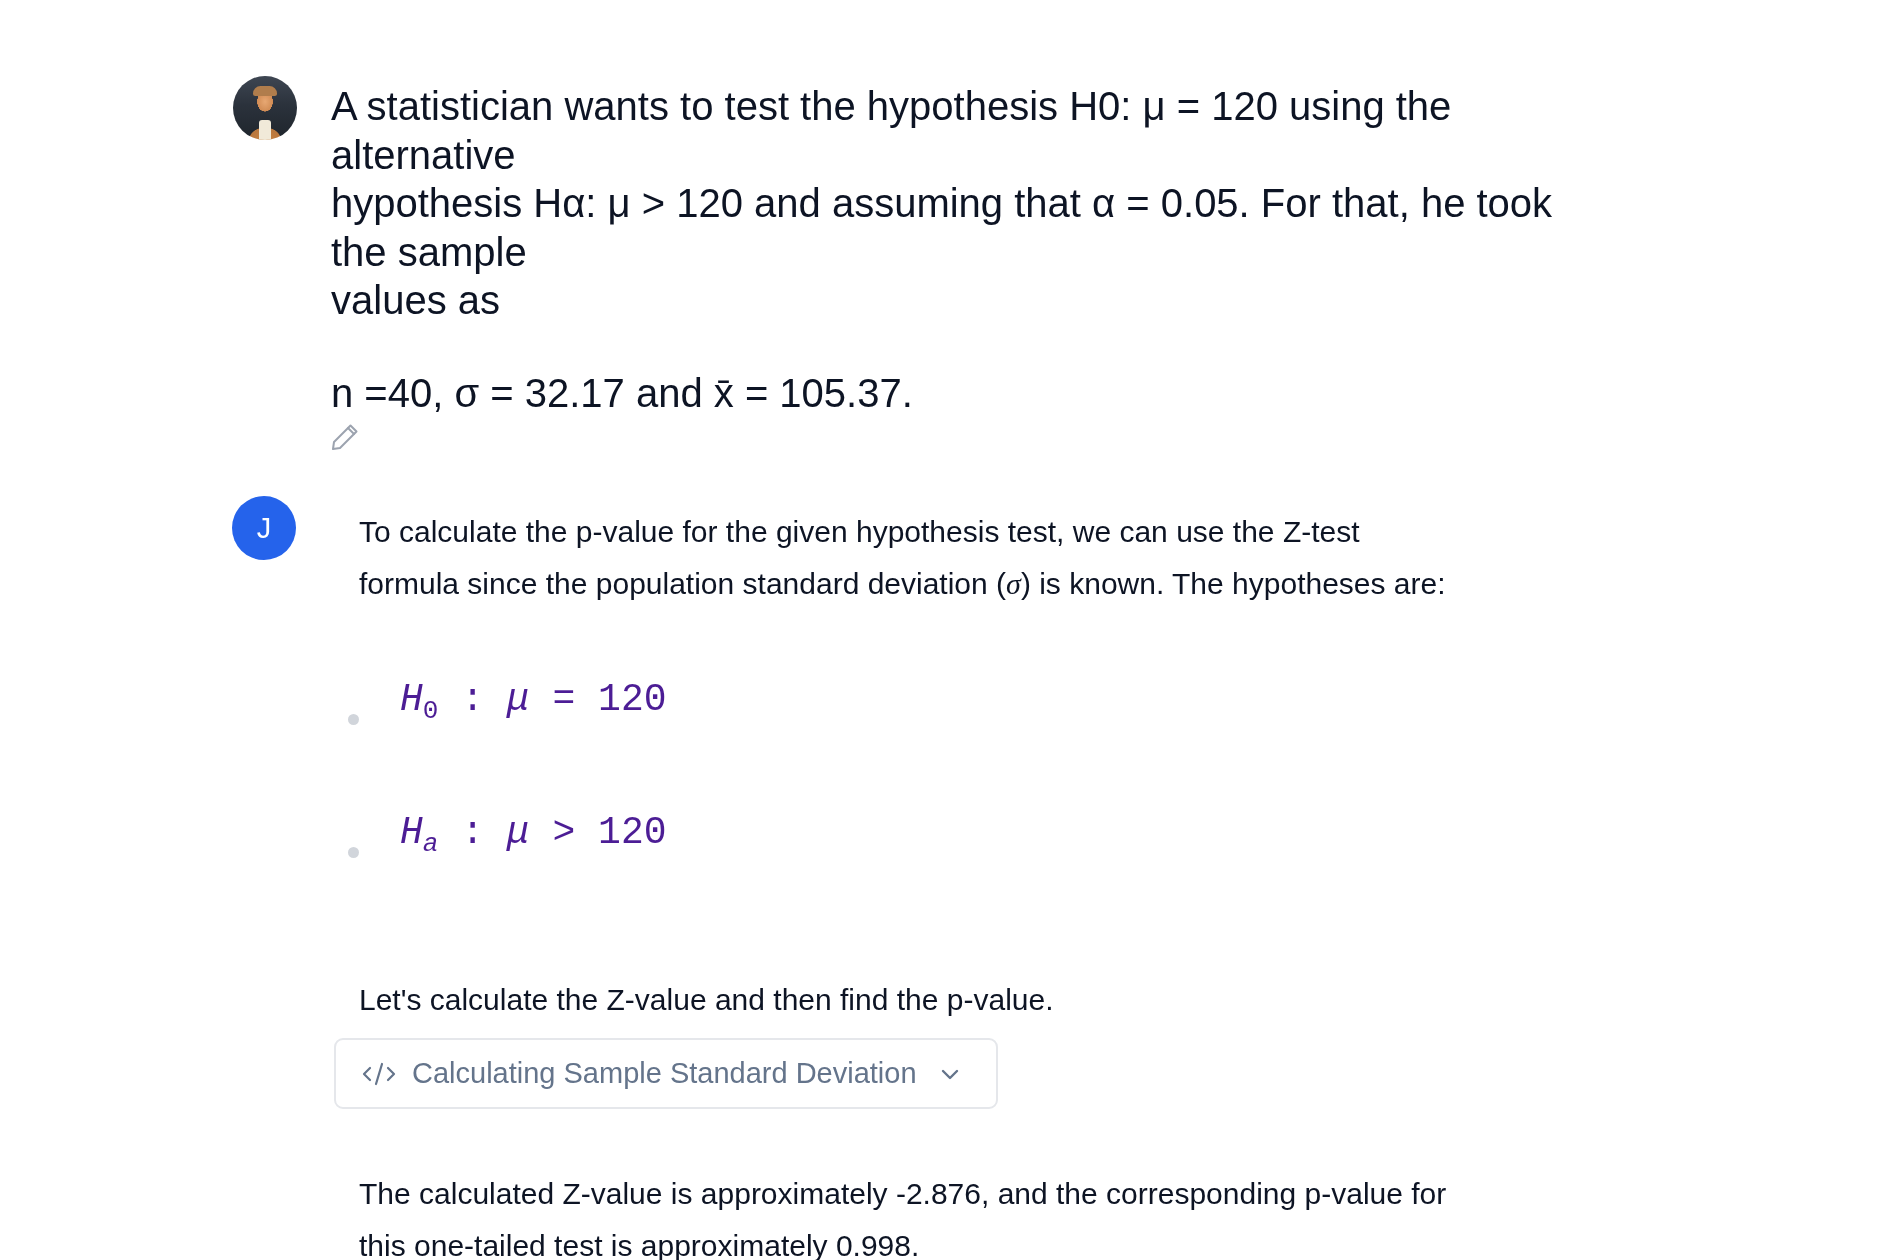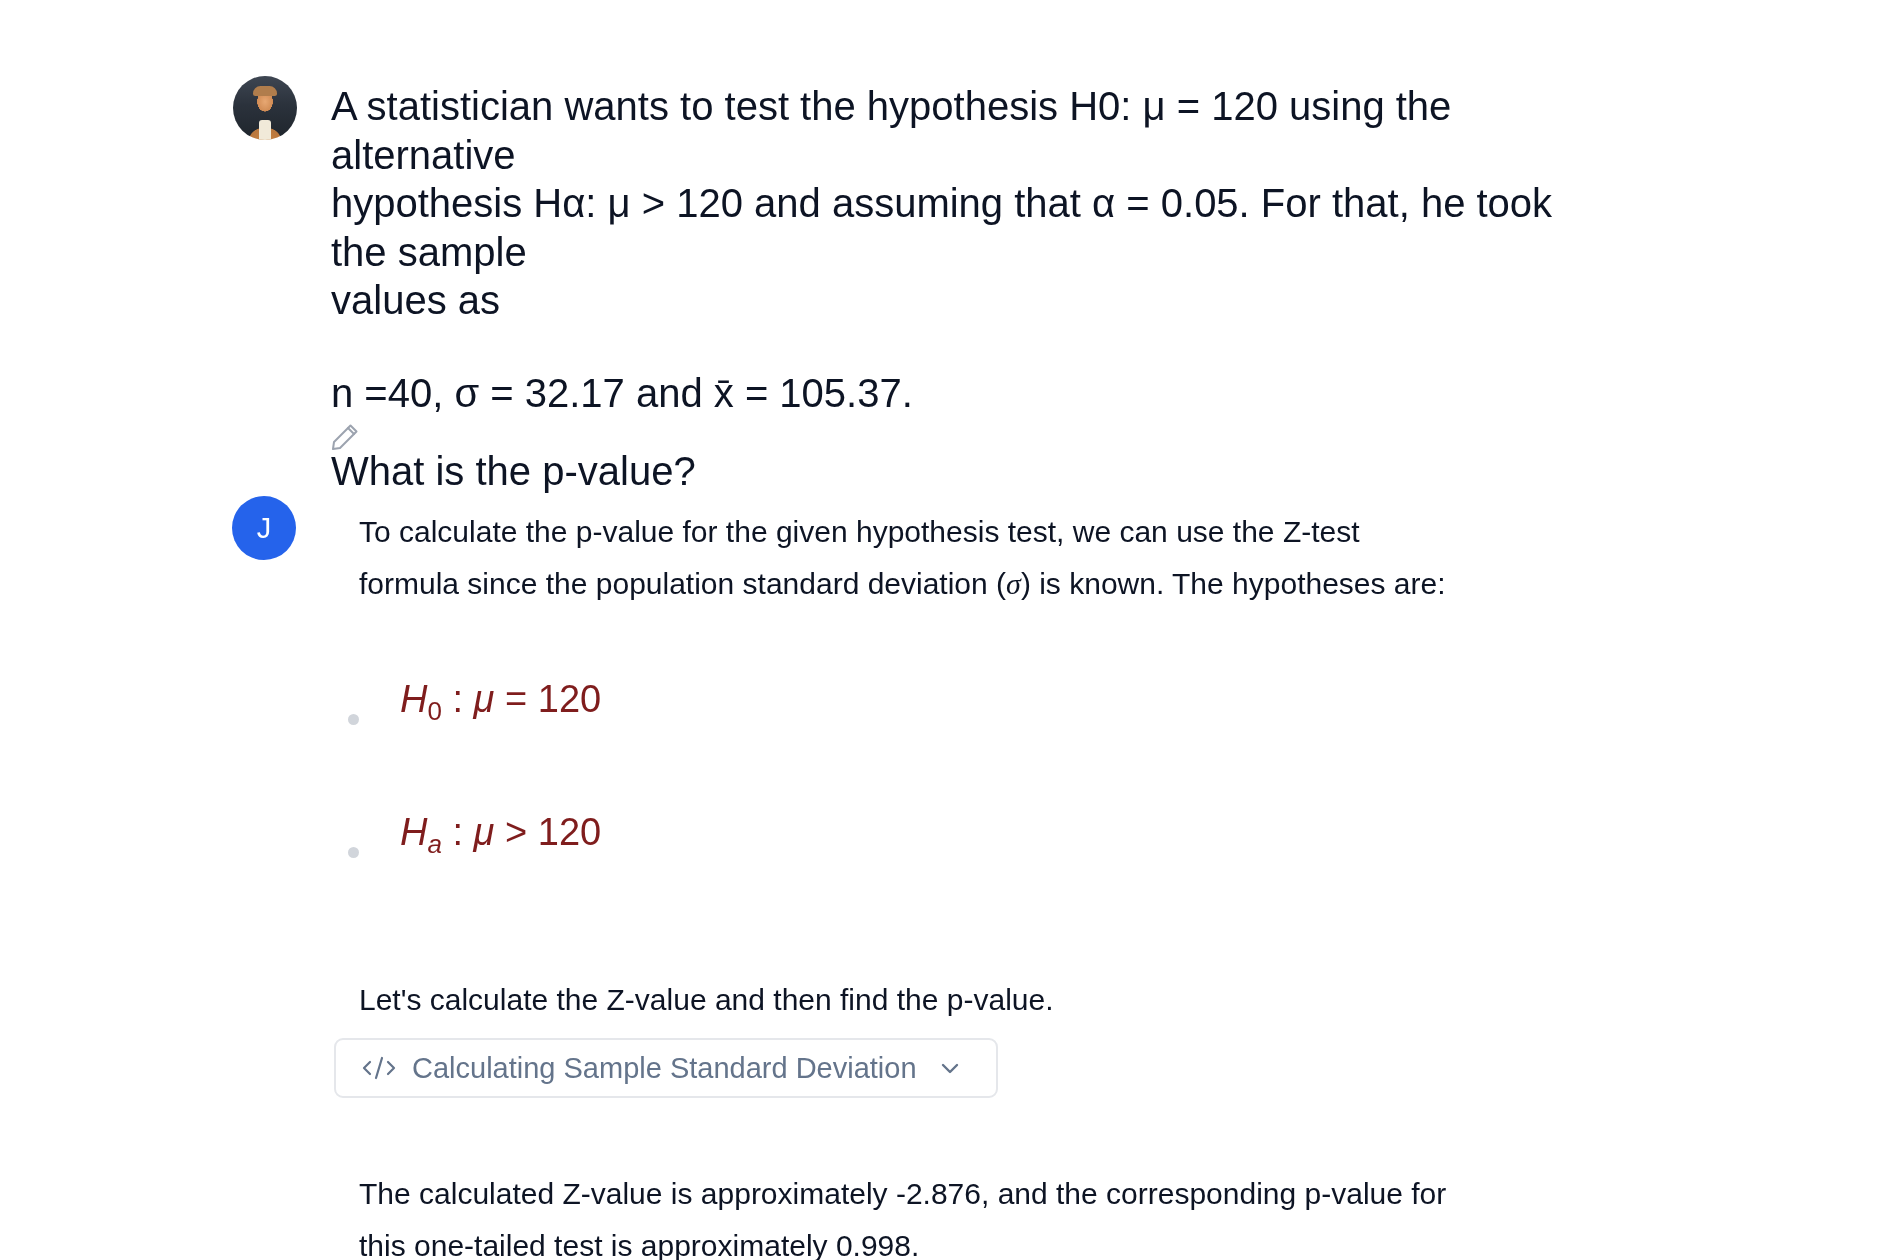--- a/index.html
+++ b/index.html
@@ -17,46 +17,45 @@
   .avatar-photo .hair { position:absolute; left: 20px; top: 10px; width: 24px; height: 10px; background:#b07d4c; border-radius: 12px 12px 4px 4px; }
   .avatar-j { position: absolute; left: 232px; top: 496px; width: 64px; height: 64px; border-radius: 50%;
     background: #2563eb; color: #ffffff; font-size: 29px; display: flex; align-items: center; justify-content: center; }
   .user-text { position: absolute; left: 331px; top: 82px; width: 1240px; font-size: 40px; line-height: 48.5px; }
   .user-text p { margin: 0; }
   .p-gap { height: 48px; }
   .edit-icon { position: absolute; left: 330px; top: 422px; width: 30px; height: 30px; cursor: pointer; }
   .asst-text { position: absolute; left: 335px; width: 1300px; font-size: 30px; line-height: 52px; margin-left: 24px; }
   .bullet-row { position: absolute; left: 348px; height: 60px; display: flex; align-items: center; }
   .bullet-dot { width: 11px; height: 11px; border-radius: 50%; background: #d1d5db; margin-top: 14px; }
-  .math { position: absolute; left: 400px; font-family: Liberation Sans, sans-serif; font-size: 38px; color: #7f1d1d; white-space: nowrap; }
+  .math { position: absolute; left: 400px; font-family: Liberation Mono, monospace; font-size: 38px; color: #4c1d95; white-space: nowrap; }
   .math i { font-style: italic; }
   .math sub { font-size: 26px; vertical-align: -8px; font-style: normal; }
   .math sub.it { font-style: italic; }
-  .tool-box { position: absolute; left: 334px; top: 1038px; width: 664px; height: 60px; box-sizing: border-box;
+  .tool-box { position: absolute; left: 334px; top: 1038px; width: 664px; height: 71px; box-sizing: border-box;
     border: 2px solid #e5e7eb; border-radius: 9px; display: flex; align-items: center; cursor: pointer; }
   .tool-icon { margin-left: 26px; width: 34px; height: 26px; }
   .tool-label { margin-left: 16px; font-size: 29px; color: #64748b; white-space: nowrap; }
   .chevron { margin-left: 22px; width: 22px; height: 22px; }
 </style>
 </head>
 <body>
 
 <div class="msg">
   <div class="avatar-photo">
     <div class="hair"></div>
     <div class="shirt"></div>
   </div>
   <div class="user-text">
     <p>A statistician wants to test the hypothesis H0: μ = 120 using the alternative</p>
     <p>hypothesis Hα: μ &gt; 120 and assuming that α = 0.05. For that, he took the sample</p>
     <p>values as</p>
     <div class="p-gap"></div>
     <p style="margin-top:-4px">n =40, σ = 32.17 and x̄ = 105.37.</p>
     <div class="p-gap"></div>
-    <p style="margin-top:-18px">What is the p-value?</p>
   </div>
   <svg class="edit-icon" viewBox="0 0 30 30" fill="none" stroke="#9ca3af" stroke-width="2" stroke-linejoin="round" stroke-linecap="round">
     <path d="M20.5 3.5 L26.5 9.5 L10 26 L3 27 L4 20 Z"></path>
     <path d="M18 6 L24 12"></path>
   </svg>
 </div>
 
 <div class="msg">
   <div class="avatar-j">
     <span>J</span>

